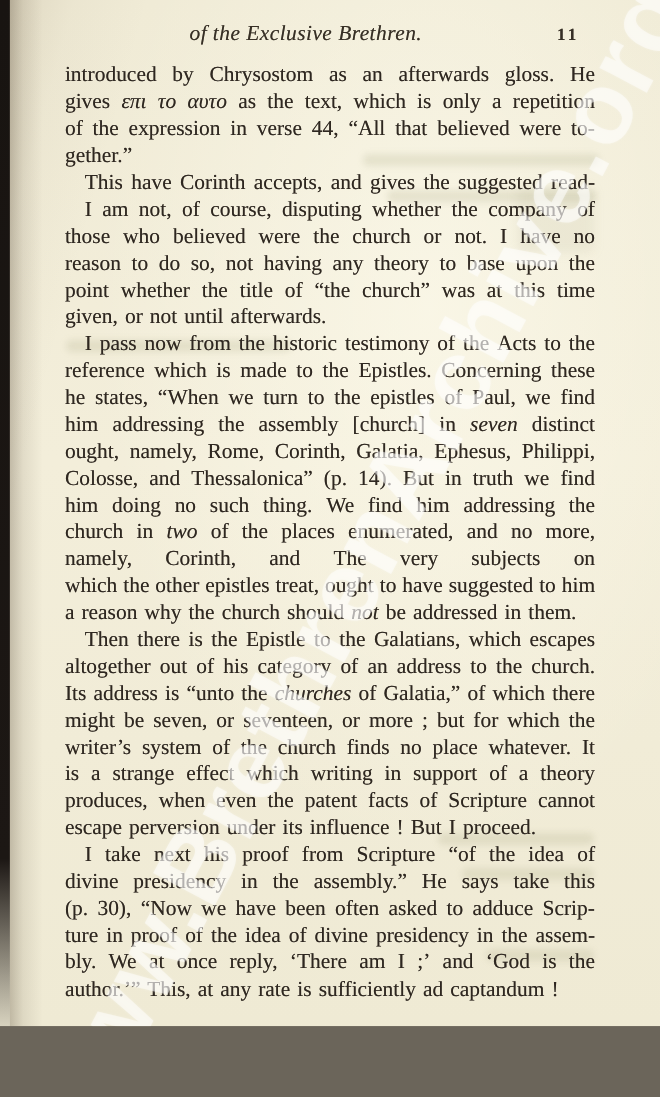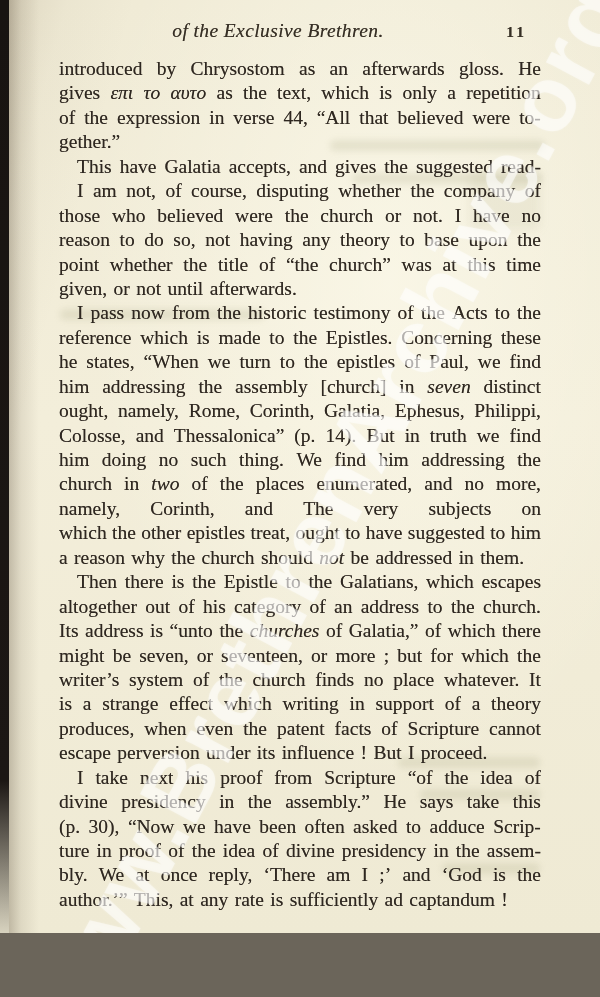--- a/index.html
+++ b/index.html
@@ -115,21 +115,21 @@
         <span class="w">“All</span> 
         <span class="w">that</span> 
         <span class="w">believed</span> 
         <span class="w">were</span> 
         <span class="w">to-</span> 
       </div>
       <div class="line last"><span class="w">gether.”</span> </div>
       <div class="line just indent">
         <span class="w">This</span> 
         <span class="w">have</span> 
-        <span class="w">Galatia</span> 
+        <span class="w">Corinth</span> 
         <span class="w">accepts,</span> 
         <span class="w">and</span> 
         <span class="w">gives</span> 
         <span class="w">the</span> 
         <span class="w">suggested</span> 
         <span class="w">read-</span> 
       </div>
       <div class="line just indent">
         <span class="w">I</span> 
         <span class="w">am</span> 

